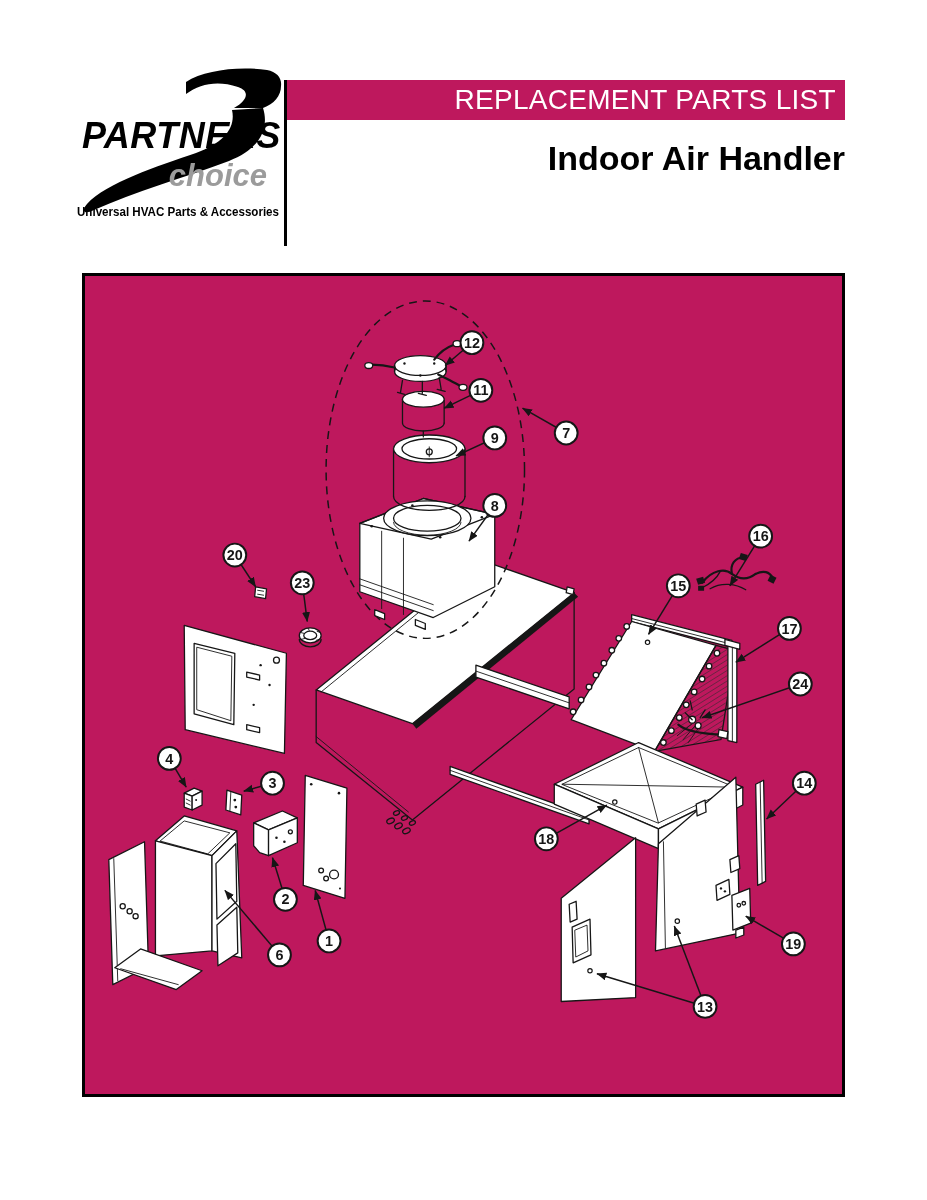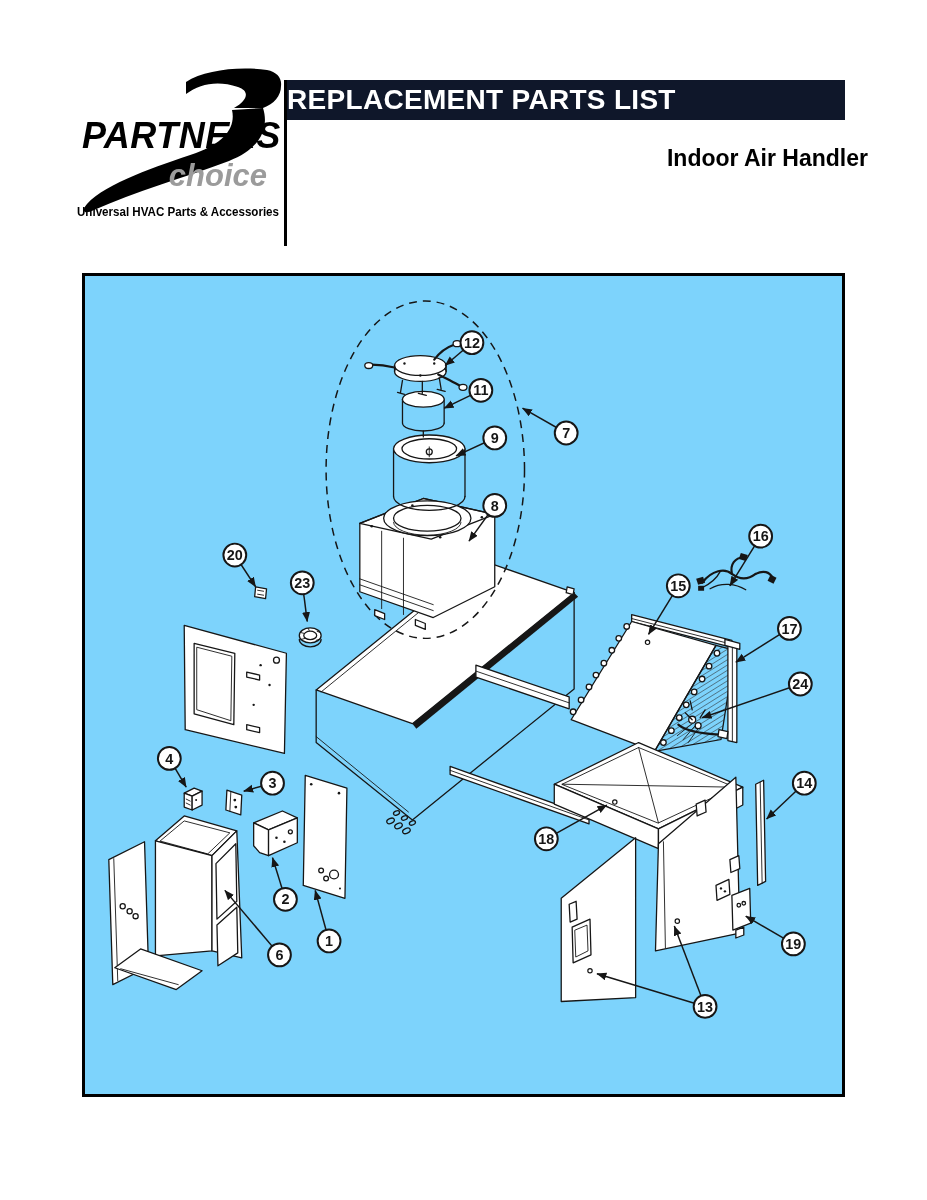--- a/index.html
+++ b/index.html
@@ -5,27 +5,27 @@
   html,body{margin:0;padding:0;background:#fff;}
   .page{position:relative;width:927px;height:1200px;background:#fff;overflow:hidden;
         font-family:"Liberation Sans",sans-serif;color:#000;}
   .logo-svg{position:absolute;left:74px;top:66px;width:212px;height:168px;}
   .brand-name{font-family:"Liberation Sans",sans-serif;font-style:italic;font-weight:bold;
               font-size:36px;letter-spacing:.5px;fill:#000;}
   .brand-reg{font-family:"Liberation Sans",sans-serif;font-weight:bold;font-size:11px;fill:#000;}
   .brand-sub{font-family:"Liberation Sans",sans-serif;font-style:italic;font-weight:bold;font-size:31px;}
   .brand-tagline{font-family:"Liberation Sans",sans-serif;font-weight:bold;font-size:13px;fill:#000;}
   .divider{position:absolute;left:284px;top:80px;width:3px;height:166px;background:#000;}
-  .title-bar{position:absolute;left:287px;top:80px;width:558px;height:40px;background:#0f172a;color:#fff;
-             font-size:28px;font-weight:bold;line-height:40px;padding-right:9px;
+  .title-bar{position:absolute;left:287px;top:80px;width:558px;height:40px;background:#be185d;color:#fff;
+             font-size:28px;font-weight:normal;text-align:right;line-height:40px;padding-right:9px;
              box-sizing:border-box;letter-spacing:.3px;}
   .product{position:absolute;left:287px;top:140px;width:558px;text-align:right;
-           font-size:23px;font-weight:bold;line-height:37px;margin-left:23px;}
+           font-size:34px;font-weight:bold;line-height:37px;}
   .diagram-box{position:absolute;left:82px;top:273px;width:763px;height:824px;
-               border:3px solid #000;box-sizing:border-box;background:#7dd3fc;}
+               border:3px solid #000;box-sizing:border-box;background:#be185d;}
   .diagram-box svg{display:block;width:757px;height:818px;}
   .ln{fill:none;stroke:#161616;stroke-width:1.3;stroke-linejoin:round;stroke-linecap:round;}
   .wh{fill:#fff;stroke:#161616;stroke-width:1.3;stroke-linejoin:round;}
   .thin{stroke-width:.9;}
   .thick{stroke-width:2.2;}
   .dk{fill:#161616;stroke:none;}
   .dash{fill:none;stroke:#161616;stroke-width:1.5;stroke-dasharray:8 6;}
   .balloon{fill:#fff;stroke:#161616;stroke-width:2;}
   .balloon-num{font-family:"Liberation Sans",sans-serif;font-weight:bold;font-size:14.5px;
                text-anchor:middle;fill:#161616;}

